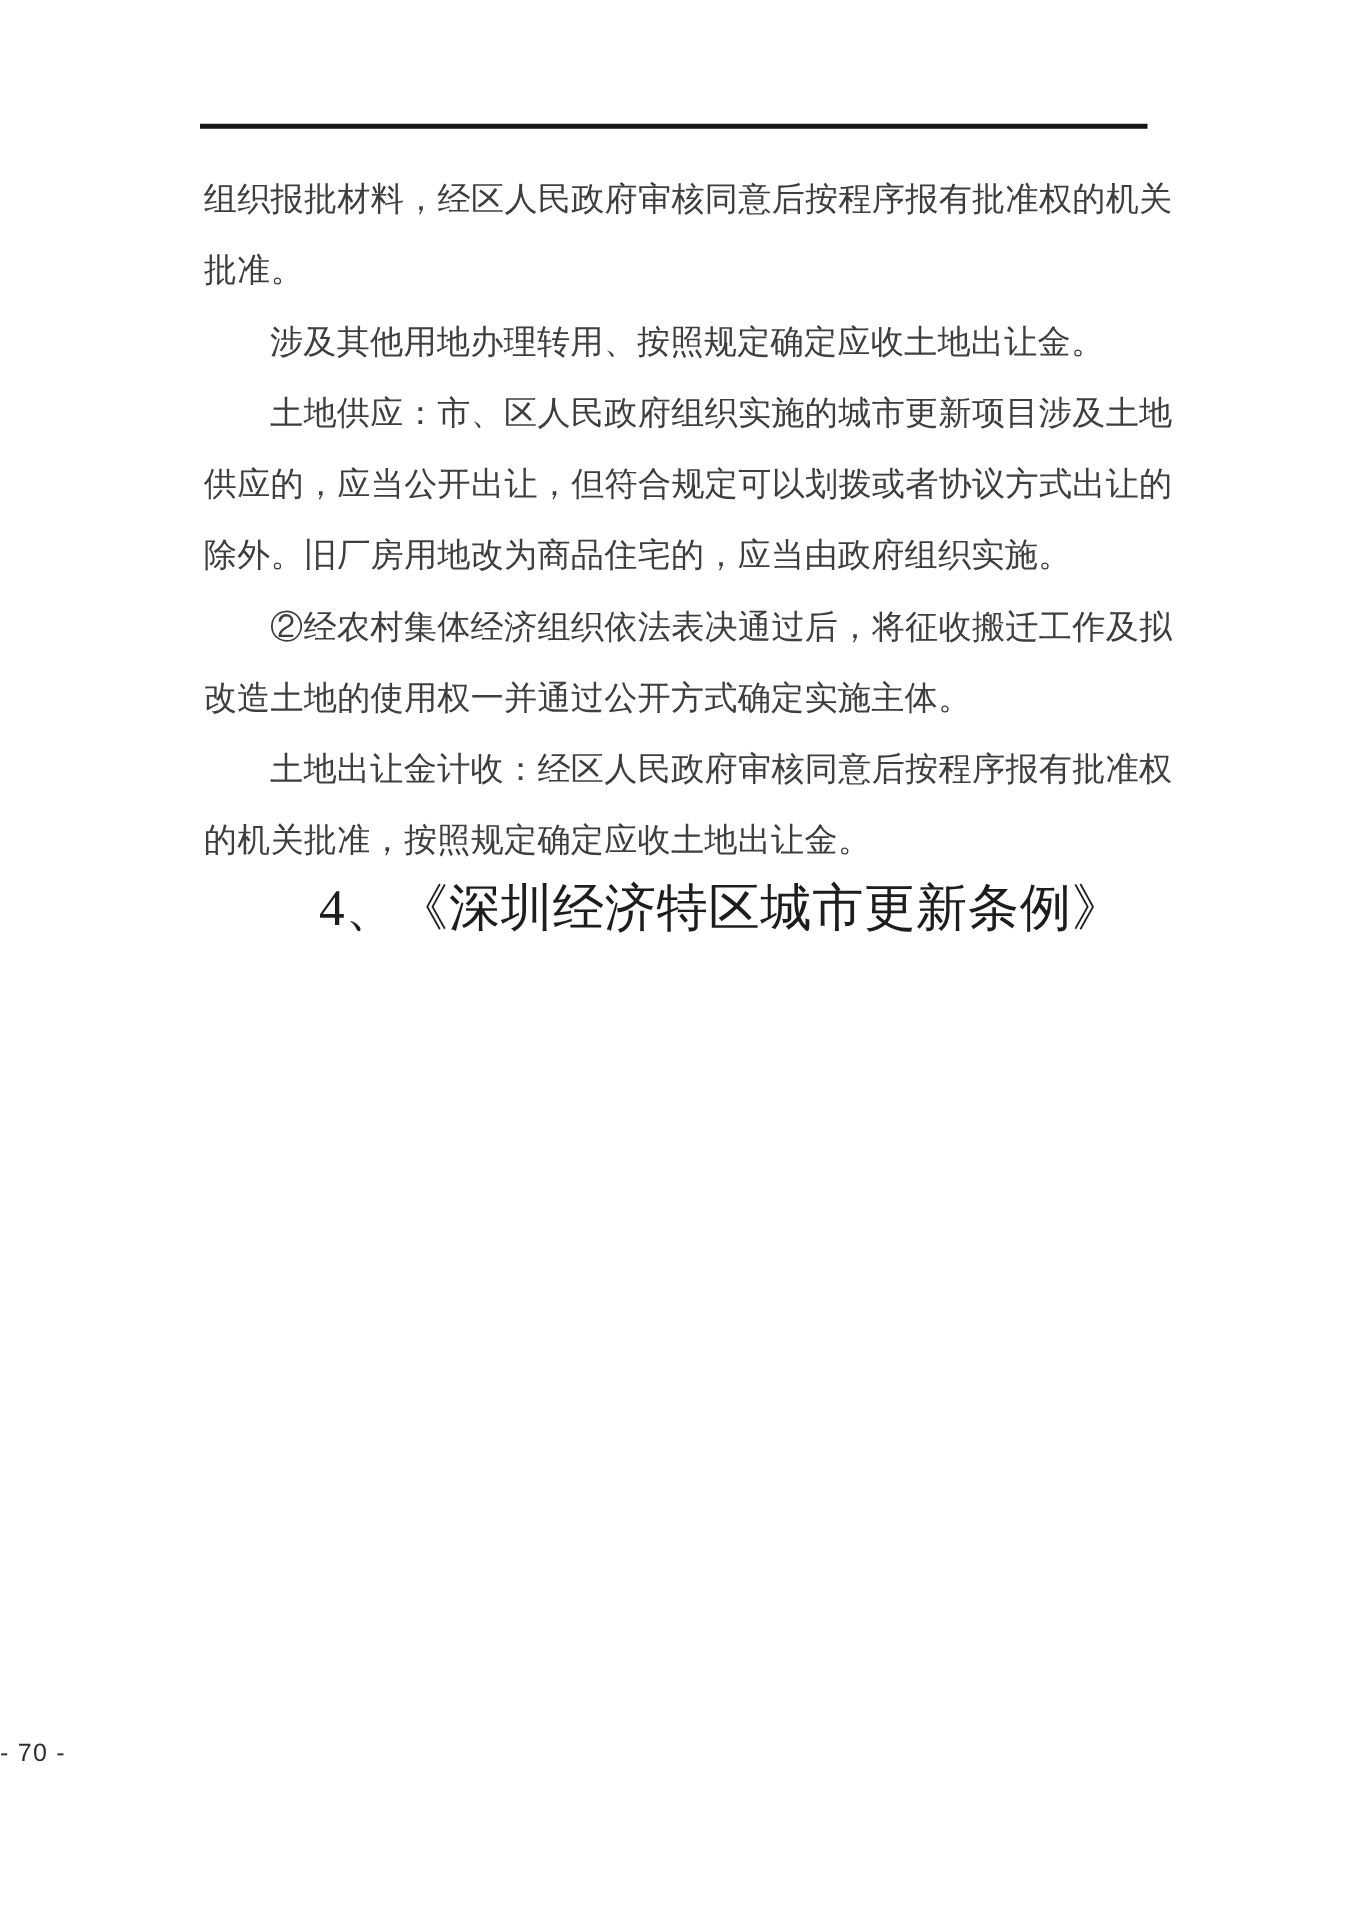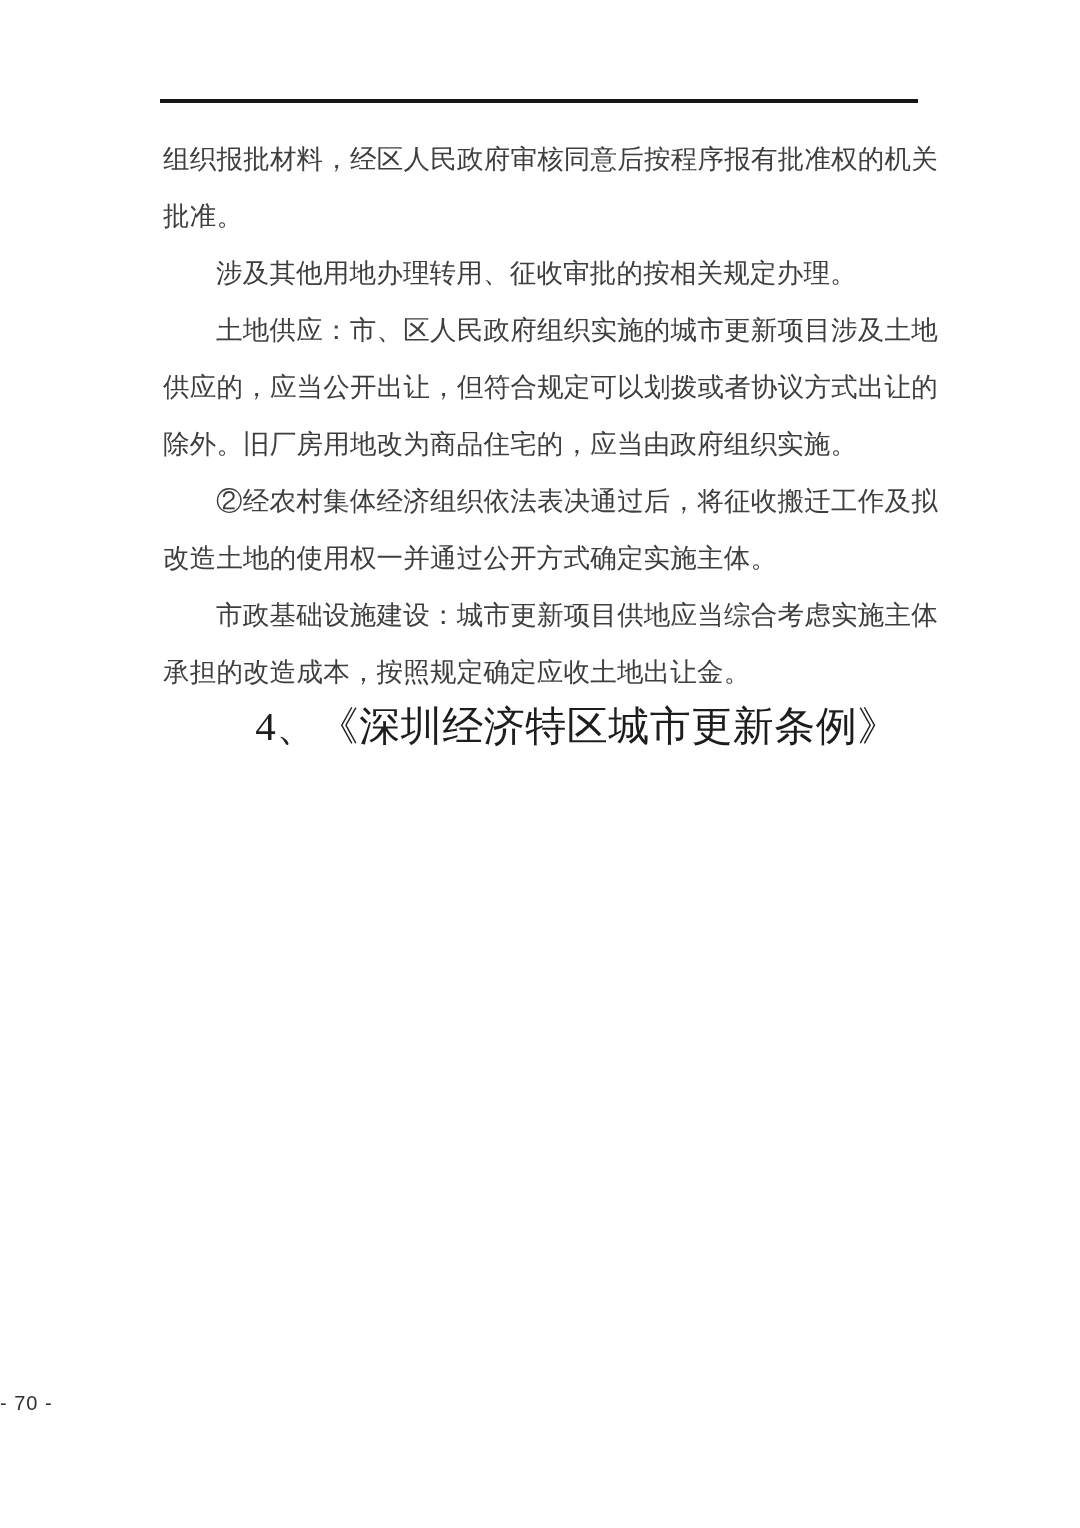--- a/index.html
+++ b/index.html
@@ -69,30 +69,30 @@
 </head>
 <body>
 
 <div class="page">
 
   <div class="top-rule"></div>
 
   <div class="content">
     <p class="no-indent">组织报批材料，经区人民政府审核同意后按程序报有批准权的机关批准。</p>
 
-    <p>涉及其他用地办理转用、征收审批的按相关规定办理。</p>
+    <p>涉及其他用地办理转用、按照规定确定应收土地出让金。</p>
 
     <p>土地供应：市、区人民政府组织实施的城市更新项目涉及土地供应的，应当公开出让，但符合规定可以划拨或者协议方式出让的除外。旧厂房用地改为商品住宅的，应当由政府组织实施。</p>
 
 
 
 
     <p>②经农村集体经济组织依法表决通过后，将征收搬迁工作及拟改造土地的使用权一并通过公开方式确定实施主体。</p>
 
-    <p>市政基础设施建设：城市更新项目供地应当综合考虑实施主体承担的改造成本，按照规定确定应收土地出让金。</p>
+    <p>土地出让金计收：经区人民政府审核同意后按程序报有批准权的机关批准，按照规定确定应收土地出让金。</p>
 
     <h2 class="section-heading">4、《深圳经济特区城市更新条例》</h2>
 
   </div>
 
   <div class="page-number">- 70 -</div>
 
 </div>
 
 </body></html>

